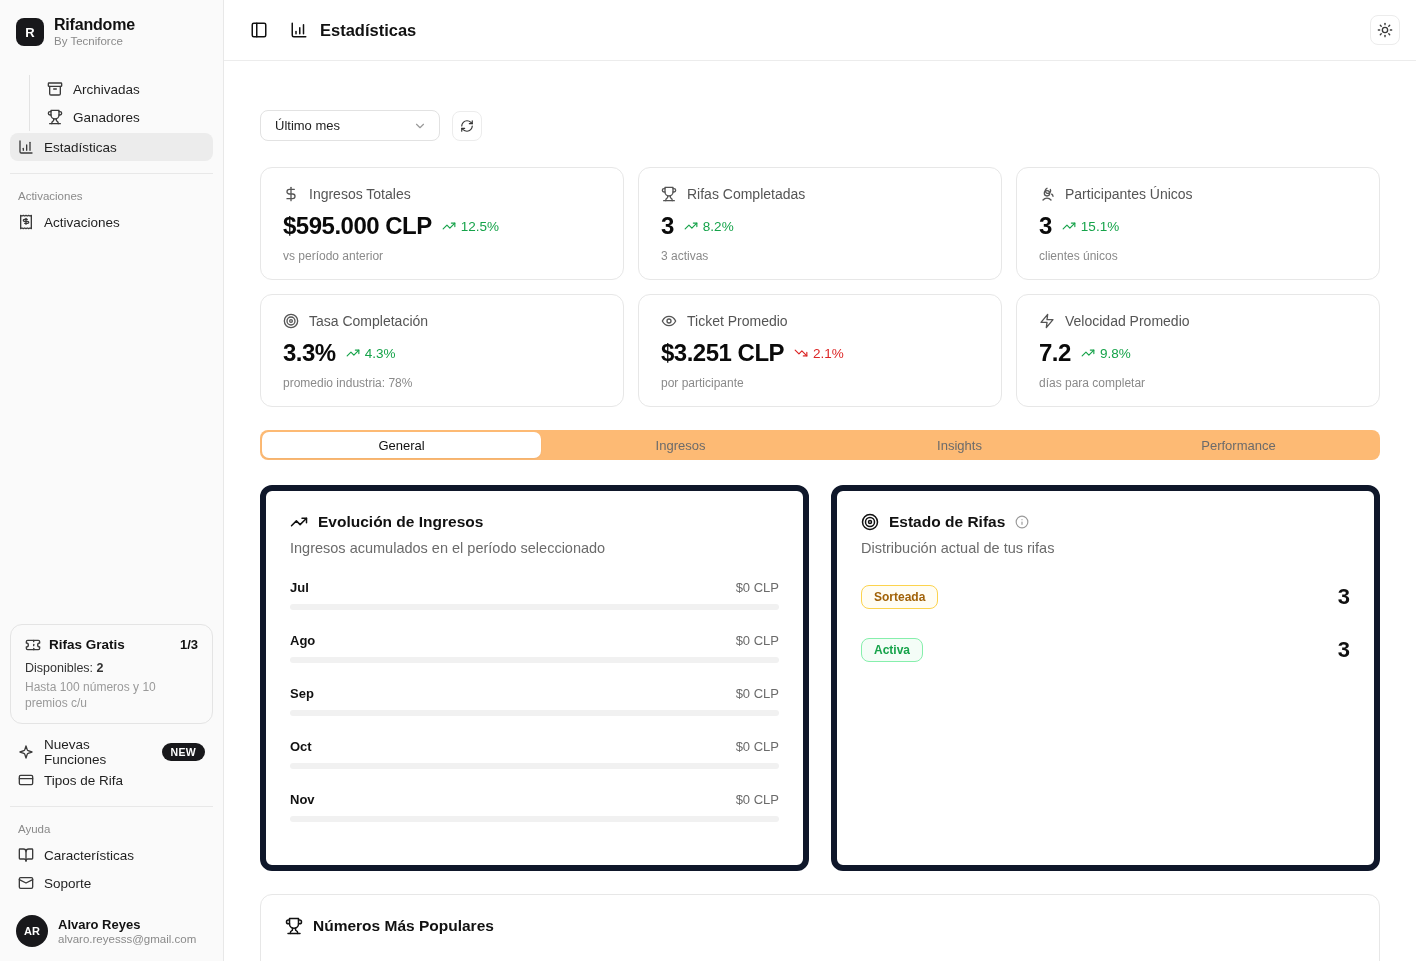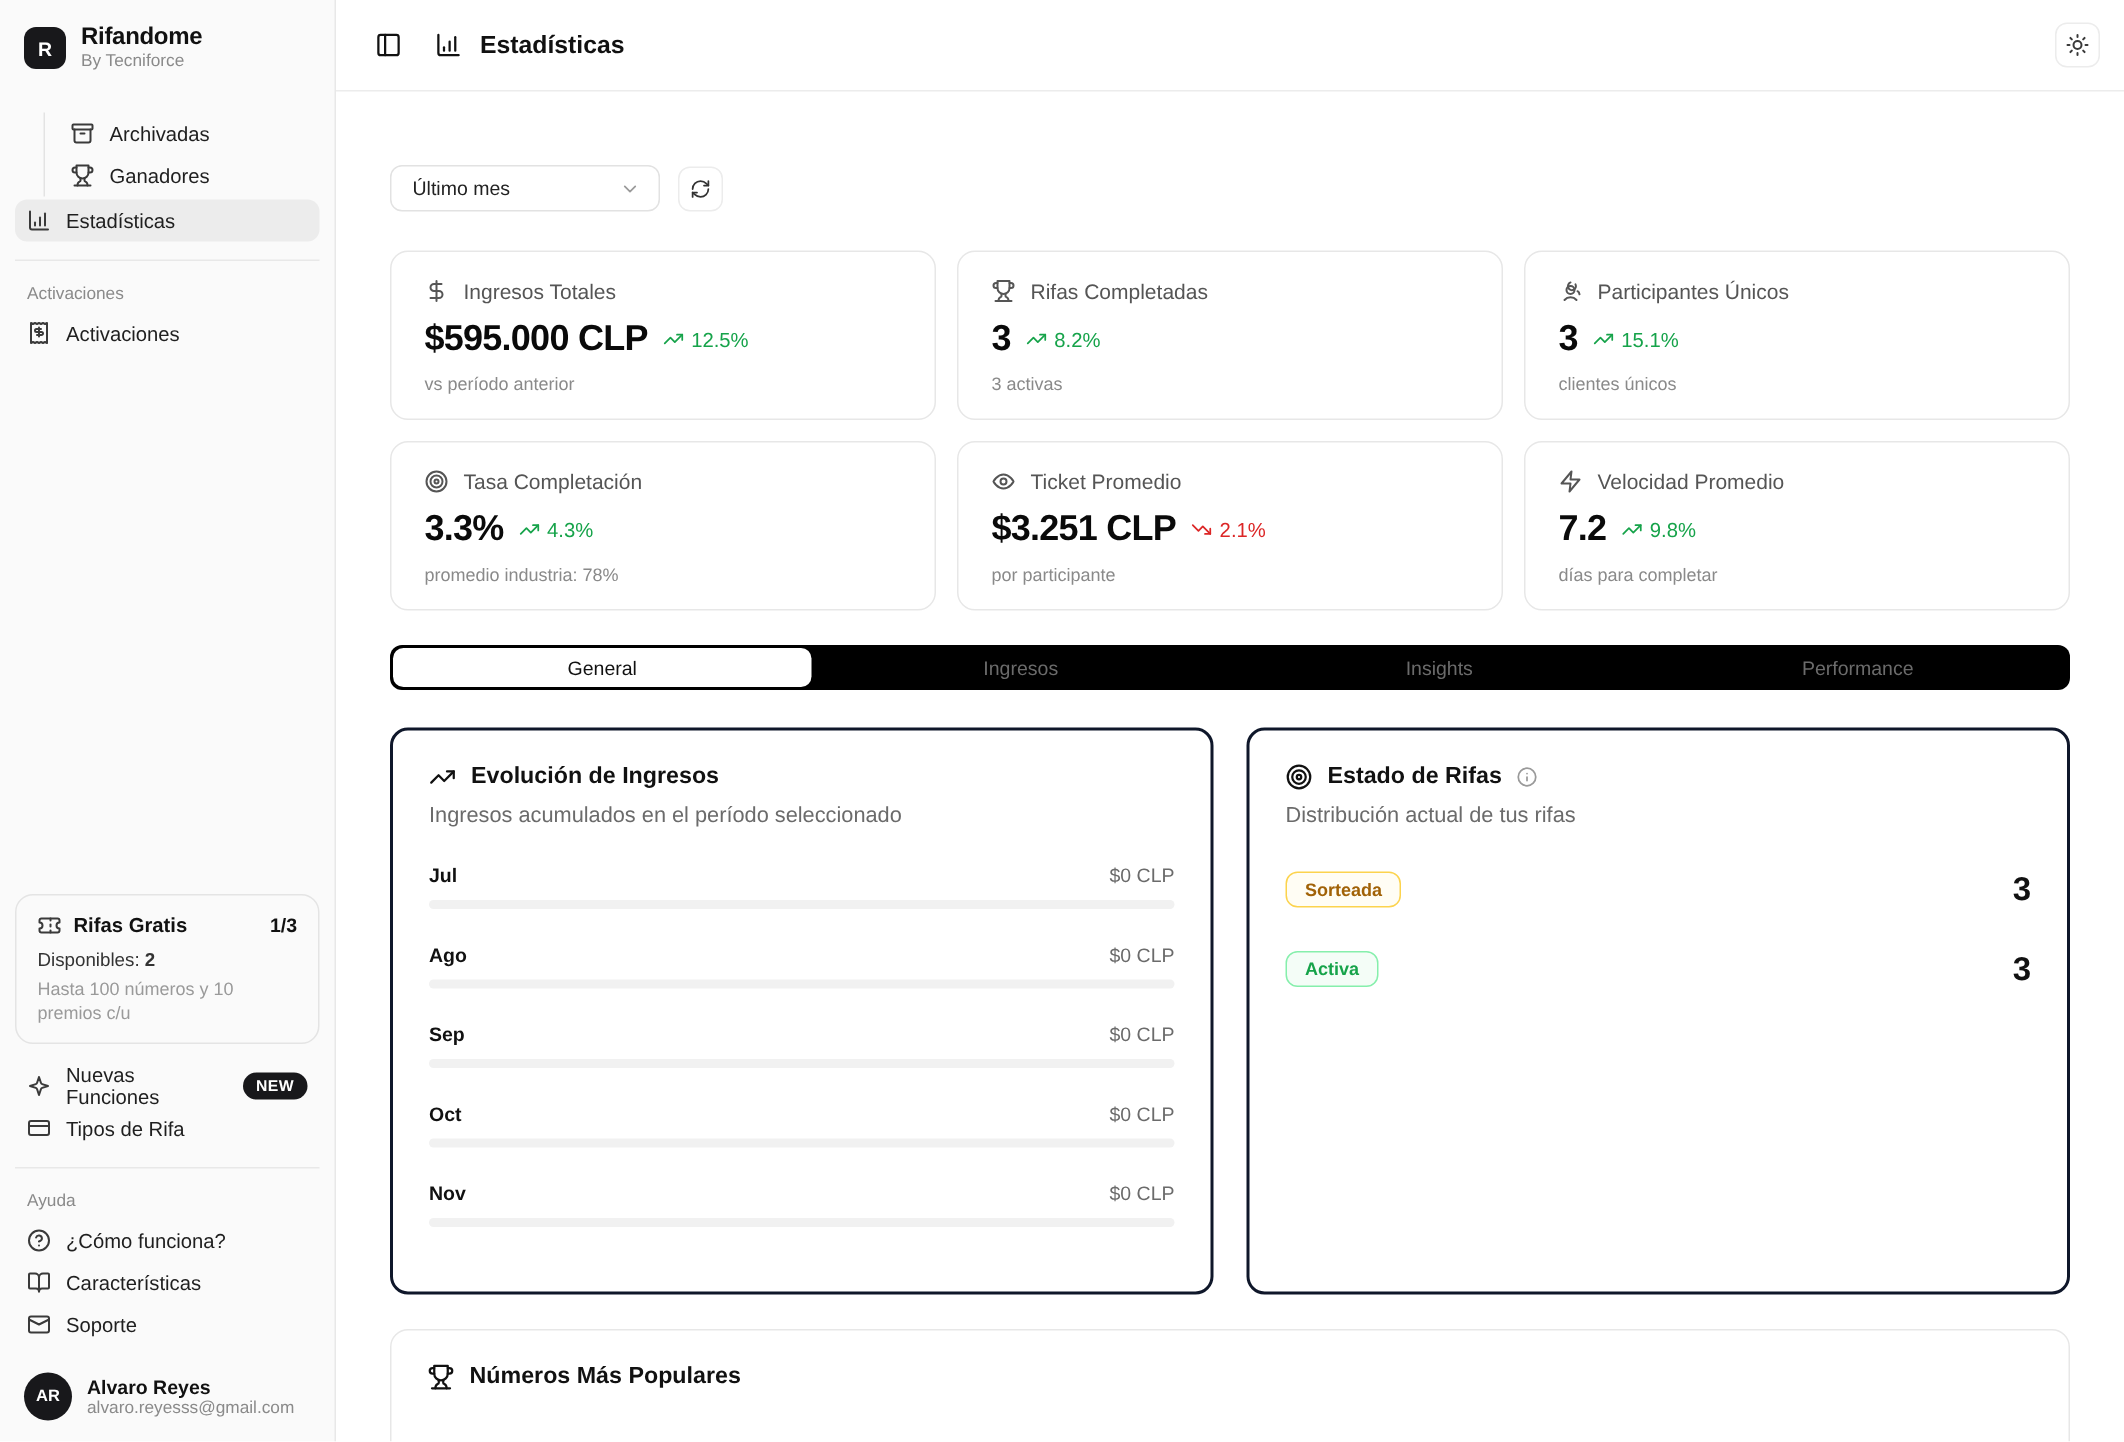--- a/index.html
+++ b/index.html
@@ -58,26 +58,26 @@
   .stat-head { display:flex; align-items:center; gap:10px; color:#555; }
   .stat-label { font-size:14px; color:#555; }
   .stat-head .icon16 { color:#555; }
   .stat-value-row { display:flex; align-items:center; gap:10px; margin-top:10px; }
   .stat-value { font-size:24px; font-weight:800; letter-spacing:-0.5px; color:#0a0a0a; }
   .trend { display:inline-flex; align-items:center; gap:5px; font-size:13.5px; font-weight:500; }
   .trend-up { color:#16a34a; }
   .trend-down { color:#dc2626; }
   .stat-sub { font-size:12px; color:#8a8a8a; margin-top:9px; }
 
-  .tabs { display:flex; background:#000000; border-radius:8px; padding:2px; height:30px; margin-bottom:25px;text-align:right; }
+  .tabs { display:flex; background:#fdba74; border-radius:8px; padding:2px; height:30px; margin-bottom:25px;text-align:right; }
   .tab { flex:1; display:flex; align-items:center; justify-content:center; font-size:13px; color:#6b6b6b; border-radius:7px; cursor:pointer; }
   .tab.active { background:#fff; color:#111; font-weight:500; box-shadow:0 1px 2px rgba(0,0,0,0.05); }
 
   .two-col { display:grid; grid-template-columns:1fr 1fr; gap:22px; margin-bottom:23px; }
-  .card { border:2px solid #0f172a; border-radius:12px; background:#fff; padding:22px 24px 20px 24px; }
+  .card { border:6px solid #0f172a; border-radius:12px; background:#fff; padding:22px 24px 20px 24px; }
   .card-title-row { display:flex; align-items:center; gap:10px; font-size:15.5px; font-weight:700; }
   .card-sub { font-size:14.5px; color:#6b6b6b; margin-top:9px; }
   .info-ic { color:#9a9a9a; }
 
   .evo-rows { margin-top:24px; }
   .evo-row { margin-bottom:23px; }
   .evo-line { display:flex; justify-content:space-between; align-items:baseline; }
   .evo-month { font-size:13px; font-weight:700; }
   .evo-val { font-size:13px; color:#6b6b6b; }
   .evo-track { height:6px; background:#f1f1f1; border-radius:3px; margin-top:9px; overflow:hidden; }
@@ -197,30 +197,20 @@
             <rect x="2" y="5" width="20" height="14" rx="2"></rect>
             <path d="M2 10h20"></path>
           </svg>
       </span>
       <span>Tipos de Rifa</span>
     </div>
 
     <div class="divider"></div>
     <div class="section-label">Ayuda</div>
 
-    <div class="nav-item">
-      <span class="icon16">
-        <svg viewBox="0 0 24 24" fill="none" stroke="currentColor" stroke-width="2" stroke-linecap="round" stroke-linejoin="round">
-            <circle cx="12" cy="12" r="10"></circle>
-            <path d="M9.09 9a3 3 0 0 1 5.83 1c0 2-3 3-3 3"></path>
-            <path d="M12 17h.01"></path>
-          </svg>
-      </span>
-      <span>¿Cómo funciona?</span>
-    </div>
     <div class="nav-item">
       <span class="icon16">
         <svg viewBox="0 0 24 24" fill="none" stroke="currentColor" stroke-width="2" stroke-linecap="round" stroke-linejoin="round">
             <path d="M12 7v14"></path>
             <path d="M3 18a1 1 0 0 1-1-1V4a1 1 0 0 1 1-1h5a4 4 0 0 1 4 4 4 4 0 0 1 4-4h5a1 1 0 0 1 1 1v13a1 1 0 0 1-1 1h-6a3 3 0 0 0-3 3 3 3 0 0 0-3-3z"></path>
           </svg>
       </span>
       <span>Características</span>
     </div>
     <div class="nav-item">

